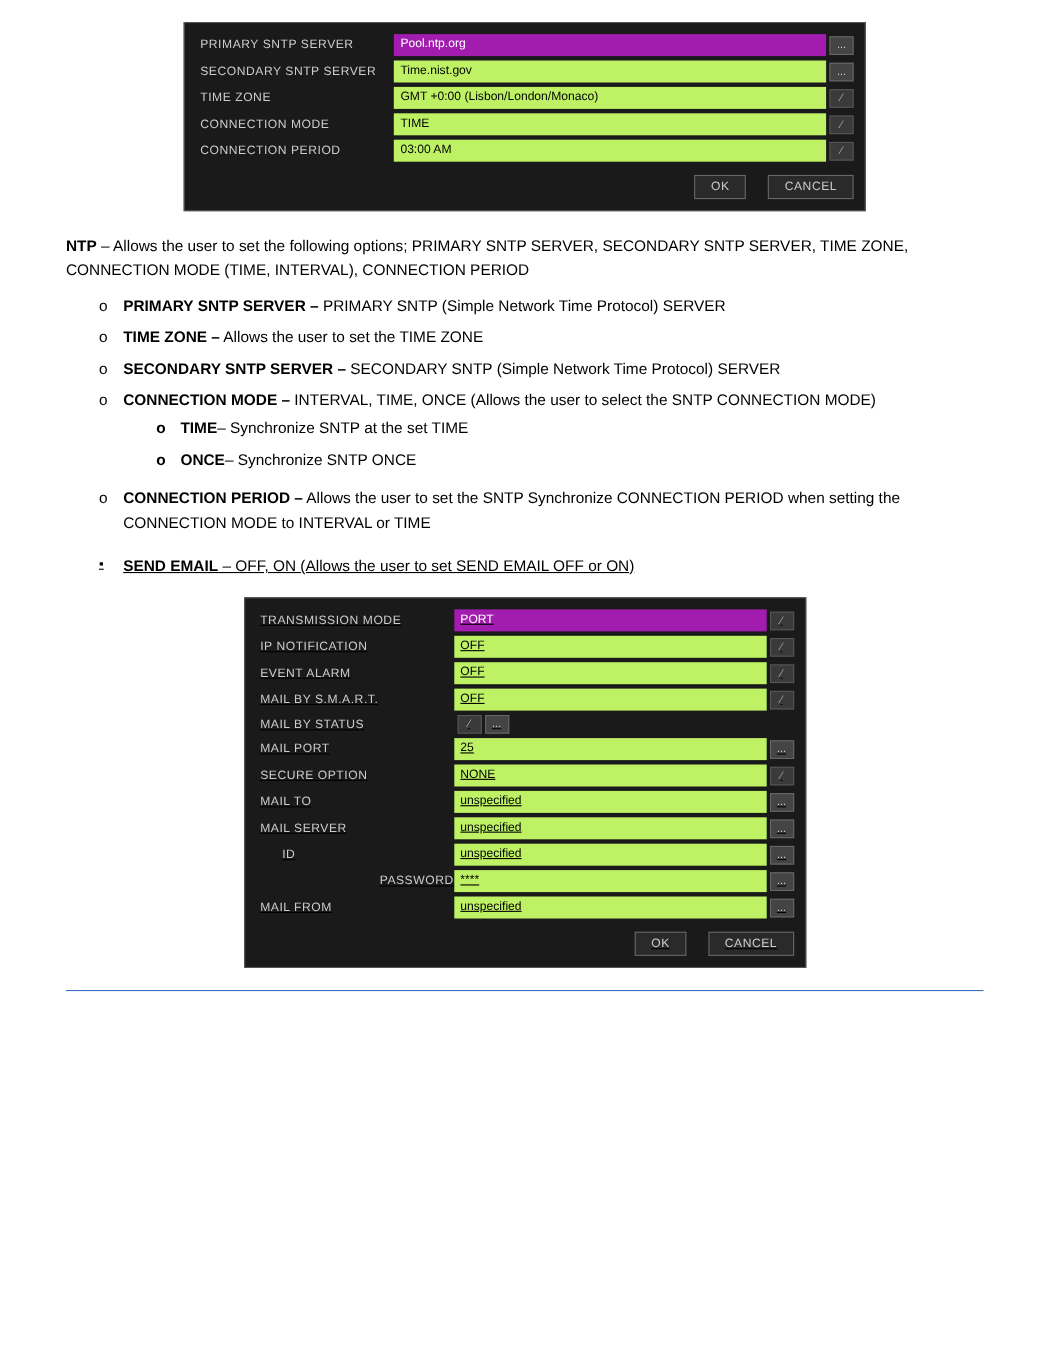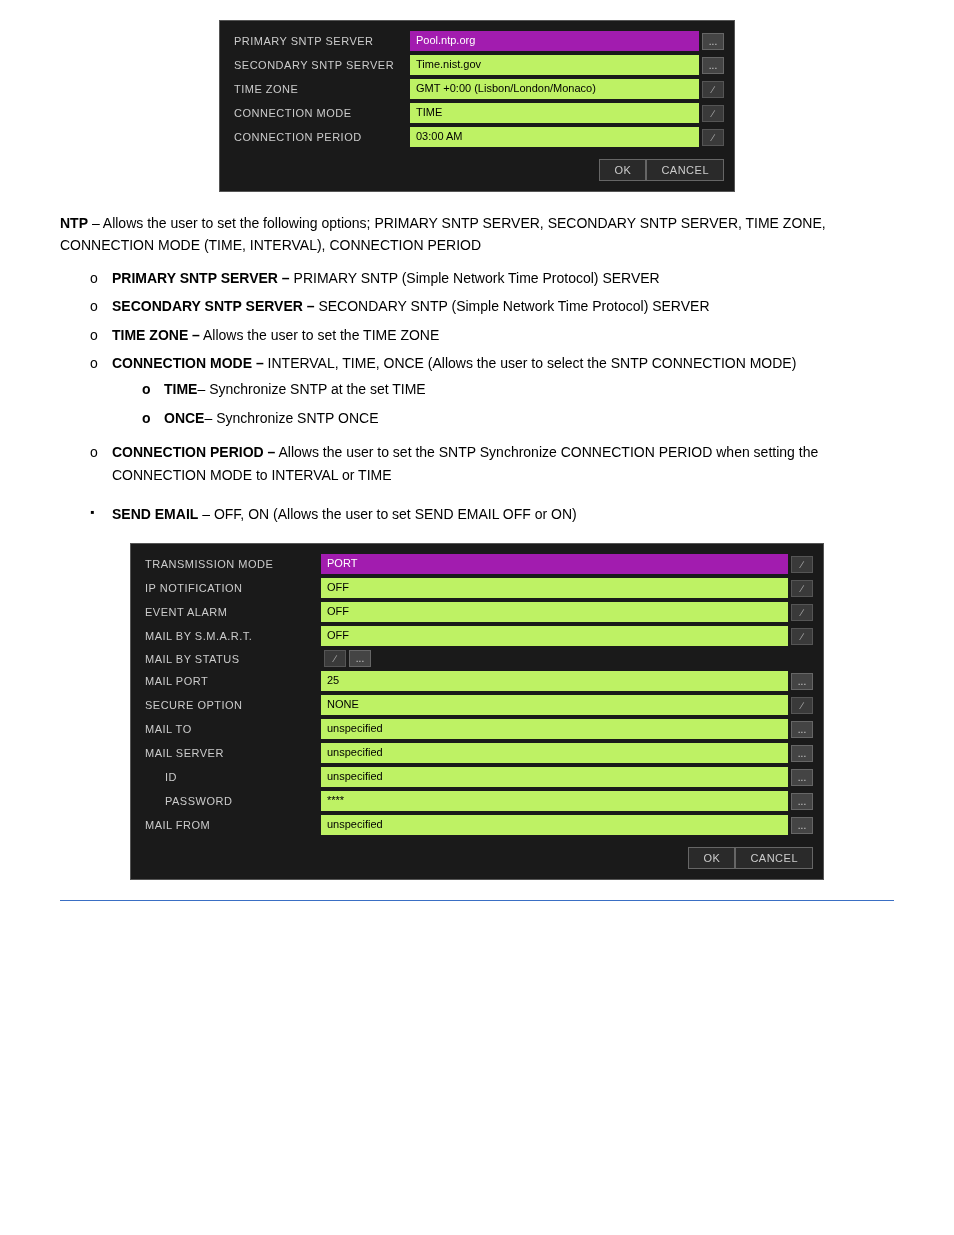--- a/index.html
+++ b/index.html
@@ -12,21 +12,21 @@
       min-height: 1235px;
       padding: 20px 60px;
     }
 
     
     .dialog-box {
       background: #1a1a1a;
       border: 1px solid #555;
       padding: 10px;
       margin-bottom: 20px;
-      width: 516px;
+      width: 620px;
       margin-left: auto;
       margin-right: auto;
     }
     .dialog-row {
       display: flex;
       align-items: center;
       margin-bottom: 4px;
     }
     .dialog-label {
       color: #ccc;
@@ -63,21 +63,21 @@
     .dialog-btn-small.edit {
       background: #3a3a3a;
       color: #aaa;
       border: 1px solid #555;
       font-size: 10px;
     }
     .dialog-footer {
       display: flex;
       justify-content: flex-end;
       padding-top: 8px;
-      gap: 0;
+      gap: 20px;
     }
     .dialog-footer-btn {
       background: #2a2a2a;
       color: #ccc;
       border: 1px solid #666;
       font-size: 11px;
       padding: 4px 14px;
       cursor: pointer;
       letter-spacing: 0.5px;
     }
@@ -136,23 +136,24 @@
       margin-top: 20px;
       width: 100%;
     }
 
     
     .email-dialog {
       background: #1a1a1a;
       border: 1px solid #555;
       padding: 10px;
       margin-bottom: 20px;
-      width: 694px;
+      width: 511px;
       margin-left: auto;
       margin-right: auto;
+      text-decoration: underline;
     }
   </style>
 </head>
 <body>
 
 <div class="dialog-box">
   <div id="ntp-rows">
       <div class="dialog-row">
         <span class="dialog-label">PRIMARY SNTP SERVER</span>
         <span class="dialog-value selected">Pool.ntp.org</span>
@@ -191,43 +192,43 @@
     <span> – Allows the user to set the following options; PRIMARY SNTP SERVER, SECONDARY SNTP SERVER, TIME ZONE, CONNECTION MODE (TIME, INTERVAL), CONNECTION PERIOD</span>
   </p>
   <ul>
     <li>
       <span class="li-content">
         <span class="bold">PRIMARY SNTP SERVER –</span> PRIMARY SNTP (Simple Network Time Protocol) SERVER
       </span>
     </li>
     <li>
       <span class="li-content">
+        <span class="bold">TIME ZONE –</span> Allows the user to set the TIME ZONE
+      </span>
+    </li>
+    <li>
+      <span class="li-content">
         <span class="bold">SECONDARY SNTP SERVER –</span> SECONDARY SNTP (Simple Network Time Protocol) SERVER
-      </span>
-    </li>
-    <li>
-      <span class="li-content">
-        <span class="bold">TIME ZONE –</span> Allows the user to set the TIME ZONE
       </span>
     </li>
     <li>
       <span class="li-content">
         <span class="bold">CONNECTION MODE –</span> INTERVAL, TIME, ONCE (Allows the user to select the SNTP CONNECTION MODE)
         <ul class="sub-list">
           <li><span class="bold">TIME</span> – Synchronize SNTP at the set TIME</li>
           <li><span class="bold">ONCE</span> – Synchronize SNTP ONCE</li>
         </ul>
       </span>
     </li>
     <li>
       <span class="li-content">
         <span class="bold">CONNECTION PERIOD –</span> Allows the user to set the SNTP Synchronize CONNECTION PERIOD when setting the CONNECTION MODE to INTERVAL or TIME
       </span>
     </li>
-    <li class="bullet" style="margin-top:17px;">
+    <li class="bullet" style="margin-top:17px;text-decoration:underline;">
       <span class="li-content">
         <span class="bold">SEND EMAIL</span> – OFF, ON (Allows the user to set SEND EMAIL OFF or ON)
       </span>
     </li>
   </ul>
 </div>
 
 <div class="email-dialog">
   <div id="email-rows">
       <div class="dialog-row">
@@ -274,21 +275,21 @@
         <span class="dialog-label">MAIL SERVER</span>
         <span class="dialog-value">unspecified</span>
         <button class="dialog-btn-small">...</button>
       </div>
       <div class="dialog-row">
         <span class="dialog-label" style="padding-left: 24px;">ID</span>
         <span class="dialog-value">unspecified</span>
         <button class="dialog-btn-small">...</button>
       </div>
       <div class="dialog-row">
-        <span class="dialog-label" style="padding-left: 24px;">PASSWORD</span>
+        <span class="dialog-label" style="padding-left: 24px; text-align: right;">PASSWORD</span>
         <span class="dialog-value">****</span>
         <button class="dialog-btn-small">...</button>
       </div>
       <div class="dialog-row">
         <span class="dialog-label">MAIL FROM</span>
         <span class="dialog-value">unspecified</span>
         <button class="dialog-btn-small">...</button>
       </div>
     </div>
   <div class="dialog-footer">

